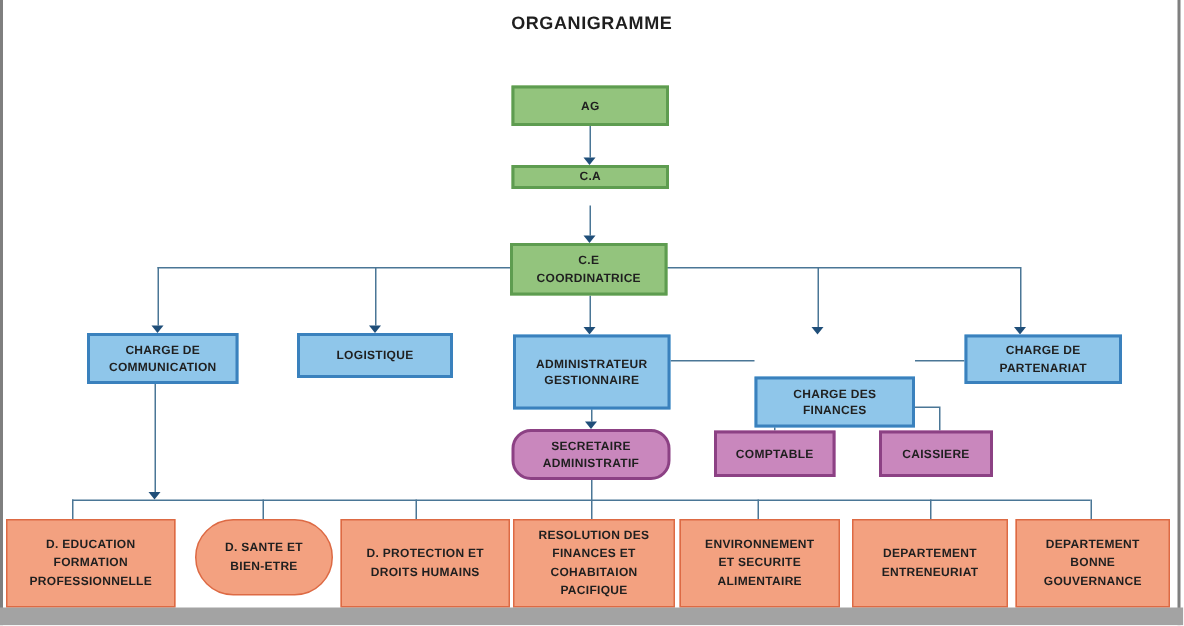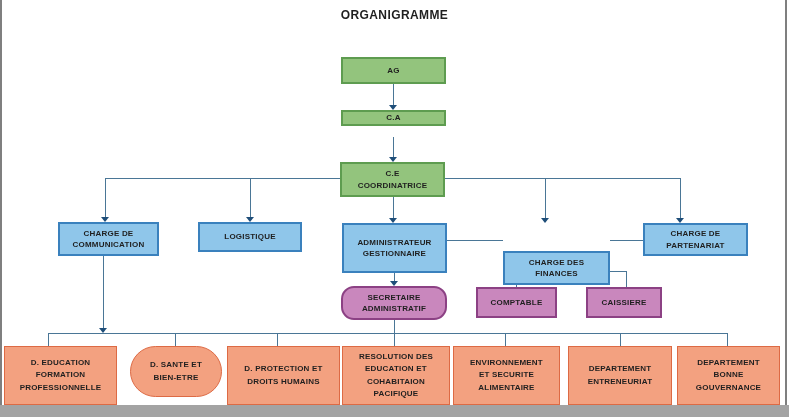--- a/index.html
+++ b/index.html
@@ -104,21 +104,21 @@
   <div class="node purple" style="left:586px;top:287px;width:76px;height:31px;">CAISSIERE</div>
 
   <div class="node orange" style="left:4px;top:346px;width:113px;height:59px;">D. EDUCATION
 FORMATION
 PROFESSIONNELLE</div>
   <div class="node orange" style="left:130px;top:346px;width:92px;height:51px;border-radius:27px;">D. SANTE ET
 BIEN-ETRE</div>
   <div class="node orange" style="left:227px;top:346px;width:113px;height:59px;">D. PROTECTION ET
 DROITS HUMAINS</div>
   <div class="node orange" style="left:342px;top:346px;width:108px;height:59px;">RESOLUTION DES
-EDUCATION ET
+FINANCES ET
 COHABITAION
 PACIFIQUE</div>
   <div class="node orange" style="left:453px;top:346px;width:107px;height:59px;">ENVIRONNEMENT
 ET SECURITE
 ALIMENTAIRE</div>
   <div class="node orange" style="left:568px;top:346px;width:104px;height:59px;">DEPARTEMENT
 ENTRENEURIAT</div>
   <div class="node orange" style="left:677px;top:346px;width:103px;height:59px;">DEPARTEMENT
 BONNE
 GOUVERNANCE</div>

